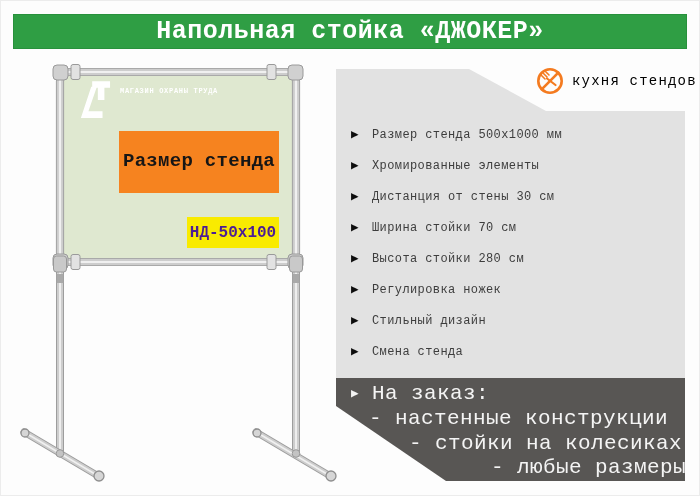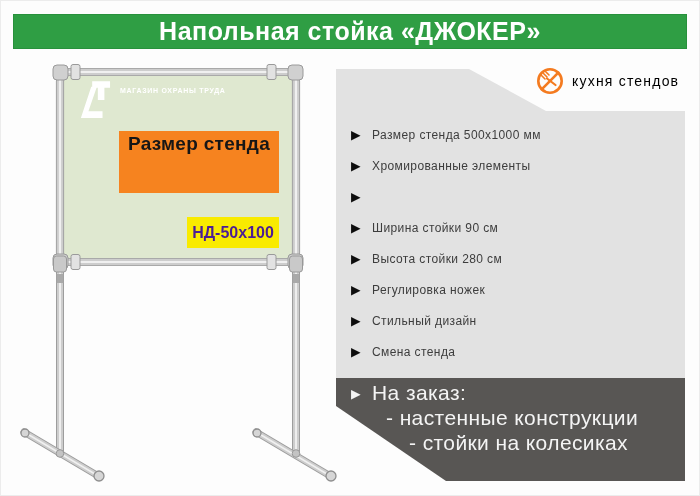--- a/index.html
+++ b/index.html
@@ -1,35 +1,35 @@
 <!DOCTYPE html>
 <html><head>
 <meta charset="utf-8">
 <style>
   html,body{margin:0;padding:0;background:#fff;}
   .page{
     position:relative;width:700px;height:496px;background:#fdfdfd;
     border:1px solid #ececec;box-sizing:border-box;overflow:hidden;
-    font-family:Liberation Sans, sans-serif;
+    font-family:Liberation Mono, monospace;
   }
   
   .header-bar{
     position:absolute;left:12px;top:13px;width:674px;height:35px;
     background:#2f9e44;border:1px solid #28913c;box-sizing:border-box;
     display:flex;align-items:center;justify-content:center;
   }
   .header-bar span{color:#fff;font-weight:bold;font-size:25px;letter-spacing:.5px;}
   
   .stand-svg{position:absolute;left:0;top:0;}
   .board-logo{position:absolute;left:78px;top:79px;display:flex;gap:9px;align-items:flex-start;}
   .board-logo-text{margin-top:7px;font-size:7px;font-weight:bold;color:#fff;letter-spacing:.7px;white-space:nowrap;}
   .size-box{
     position:absolute;left:118px;top:130px;width:160px;height:62px;background:#f6831f;
     color:#161616;font-weight:bold;font-size:19px;line-height:1.35;letter-spacing:.3px;
-    display:flex;flex-direction:row;justify-content:center;text-align:center;
+    display:flex;flex-direction:column;justify-content:center;text-align:center;
   }
   .model-box{
     position:absolute;left:186px;top:216px;width:92px;height:31px;background:#f9eb00;
     color:#4c1d95;font-weight:bold;font-size:16px;display:flex;align-items:center;justify-content:center;
   }
   
   .kitchen-logo{position:absolute;left:534px;top:64px;height:32px;display:flex;align-items:center;gap:7px;}
   .kitchen-logo-text{color:#000000;font-size:14px;letter-spacing:1.2px;white-space:nowrap;}
   
   .gray-panel{
@@ -42,21 +42,21 @@
   .feat-text{font-size:12px;color:#3d3d3d;letter-spacing:.4px;white-space:nowrap;}
   
   .dark-box{
     position:absolute;left:335px;top:377px;width:349px;height:103px;background:#585654;
     clip-path:polygon(0 0,100% 0,100% 100%,110px 100%,0 28px);
   }
   .dark-row{position:absolute;height:24px;display:flex;align-items:center;}
   .dark-row .bullet{color:#f4f4f4;}
   .dark-text{font-size:21px;color:#f4f4f4;letter-spacing:.4px;white-space:nowrap;}
   .dark-title{left:15px;top:3px;}
-  .dark-sub1{left:33px;top:28px;margin-left:17px;}
+  .dark-sub1{left:33px;top:28px;}
   .dark-sub2{left:73px;top:53px;}
   .dark-sub3{left:155px;top:77px;}
 </style>
 </head>
 <body>
 
 <div class="page">
 
   <div class="header-bar">
     <span>Напольная стойка «ДЖОКЕР»</span>
@@ -148,24 +148,25 @@
       <div class="feat-row">
         <span class="bullet">▶</span>
         <span class="feat-text">Размер стенда 500x1000 мм</span>
       </div>
       <div class="feat-row">
         <span class="bullet">▶</span>
         <span class="feat-text">Хромированные элементы</span>
       </div>
       <div class="feat-row">
         <span class="bullet">▶</span>
-      </div>
-      <div class="feat-row">
-        <span class="bullet">▶</span>
-        <span class="feat-text">Ширина стойки 90 см</span>
+        <span class="feat-text">Дистанция от стены 30 см</span>
+      </div>
+      <div class="feat-row">
+        <span class="bullet">▶</span>
+        <span class="feat-text">Ширина стойки 70 см</span>
       </div>
       <div class="feat-row">
         <span class="bullet">▶</span>
         <span class="feat-text">Высота стойки 280 см</span>
       </div>
       <div class="feat-row">
         <span class="bullet">▶</span>
         <span class="feat-text">Регулировка ножек</span>
       </div>
       <div class="feat-row">
@@ -183,15 +184,18 @@
     <div class="dark-row dark-title">
       <span class="bullet">▶</span>
       <span class="dark-text">На заказ:</span>
     </div>
     <div class="dark-row dark-sub1">
       <span class="dark-text">- настенные конструкции</span>
     </div>
     <div class="dark-row dark-sub2">
       <span class="dark-text">- стойки на колесиках</span>
     </div>
+    <div class="dark-row dark-sub3">
+      <span class="dark-text">- любые размеры</span>
+    </div>
   </div>
 
 </div>
 
 </body></html>

